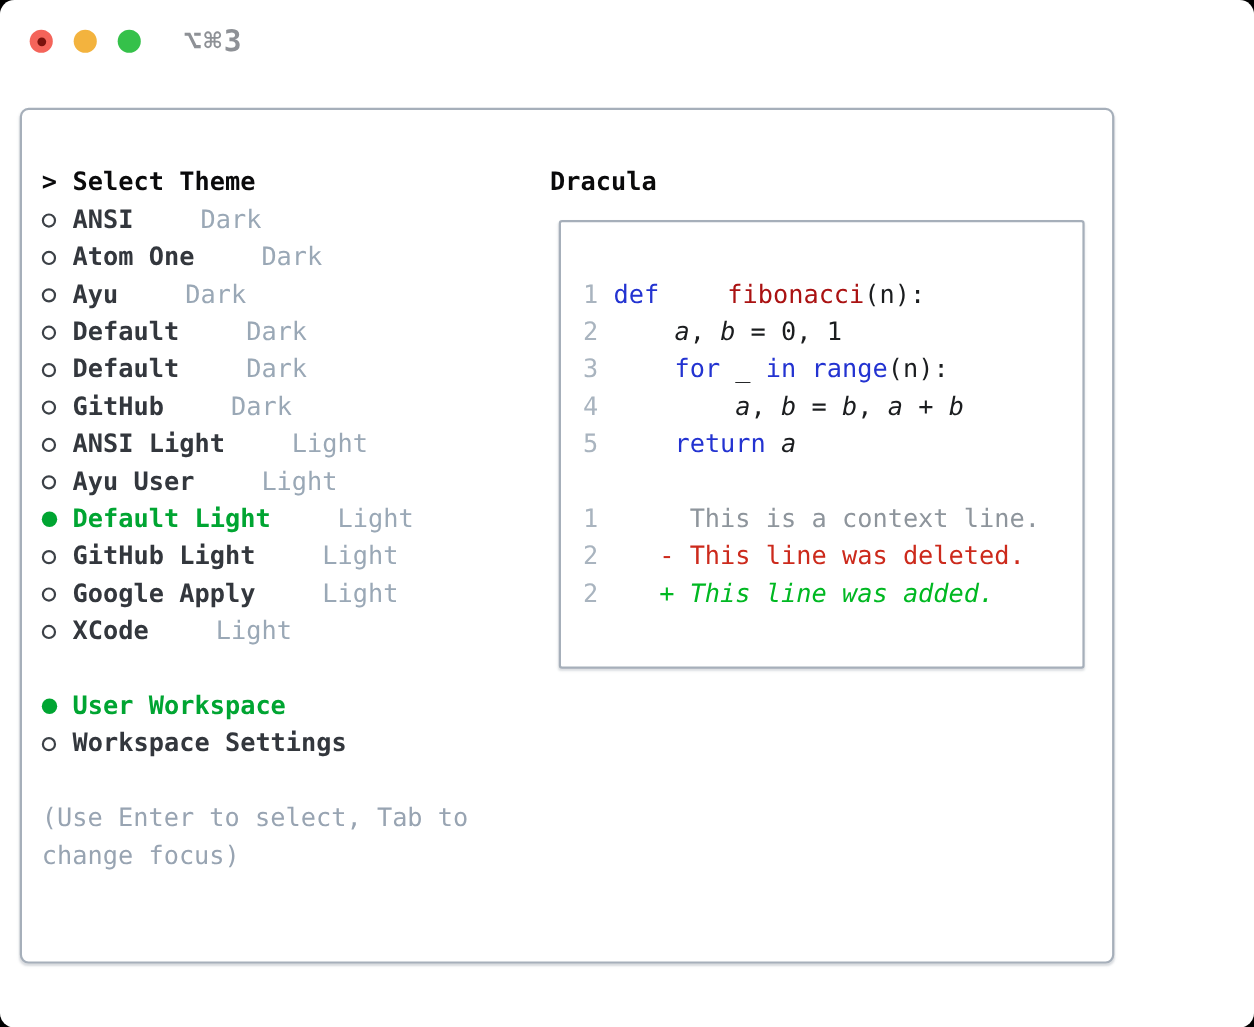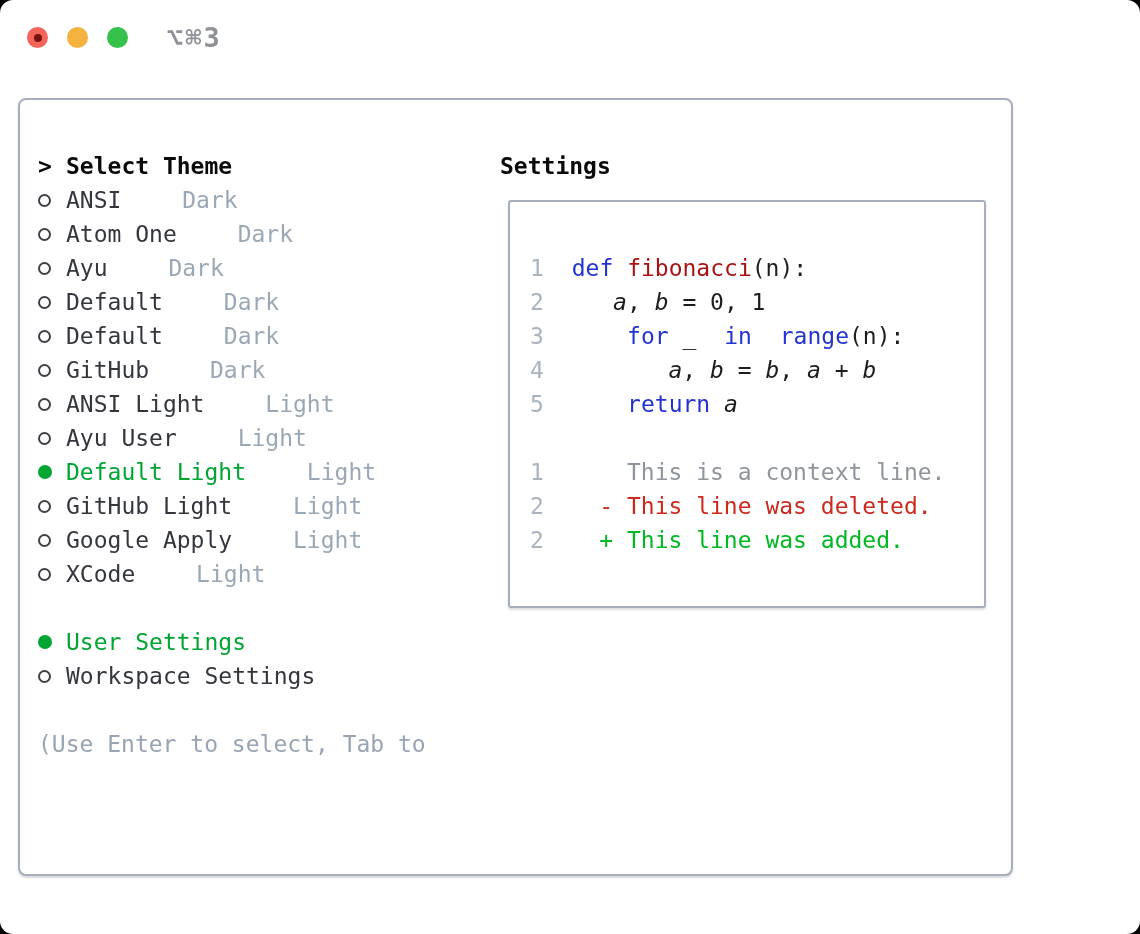--- a/index.html
+++ b/index.html
@@ -34,21 +34,21 @@
   .cursor-ch { font-weight:bold; color:#0a0a0b; }
   .hdr { font-weight:bold; color:#0a0a0b; }
   .ring {
     width:13px; height:13px; box-sizing:border-box;
     border:2px solid #3c4147; border-radius:50%;
   }
   .dot-sel {
     width:14px; height:14px; border-radius:50%;
     background:var(--selected-green,#00a532);
   }
-  .item-name { color:var(--item-text,#33373d); }
+  .item-name { color:var(--item-text,#33373d);font-weight:bold; }
   .item-name.selected { color:var(--selected-green,#00a532); }
   .item-badge { color:var(--badge-gray,#9aa8b6);margin-left:47px; }
   .apply-hdr { color:#141619; margin-left:28px; }
   .hint-line { color:var(--hint-gray,#98a4b2); }
   .spacer { height:34px; }
   
   .preview-label {
     position:absolute; left:500px; top:149px; height:34px;
     display:flex; align-items:center;
     font-size:23px; font-weight:bold; color:#0a0a0b;
@@ -58,26 +58,26 @@
     box-sizing:border-box; border:2px solid var(--border-gray,#a6afba);
     border-radius:3px; background:#fff;
     box-shadow:0 2px 2px rgba(140,150,160,0.3);
   }
   .code {
     position:absolute; left:530px; top:251px; margin:0;
     font-size:23px; line-height:34px; white-space:pre;
     color:#1b1d1f; font-family:inherit;
   }
   .code .ln  { color:var(--line-number-gray,#a9b4bf); }
-  .code .kw  { color:var(--keyword-blue,#2333d1);margin-left:14px; }
-  .code .fn  { color:var(--function-red,#aa1212); }
+  .code .kw  { color:var(--keyword-blue,#2333d1); }
+  .code .fn  { color:var(--function-red,#aa1212);margin-left:48px; }
   .code .v   { font-style:italic; }
   .code .ctx { color:var(--context-gray,#8e959c); }
   .code .del { color:var(--diff-deleted-red,#cc2a1c); }
-  .code .add { color:var(--diff-added-green,#00b822); }
+  .code .add { color:var(--diff-added-green,#00b822);font-style:italic; }
 </style>
 </head>
 <body>
 
 <div class="page">
 
   <span class="tl red">
     <span class="tl-dot"></span>
   </span>
   <span class="tl yellow"></span>
@@ -100,30 +100,31 @@
         <div class="row"><span class="prefix"><span class="ring"></span></span><span class="item-name">GitHub</span><span class="item-badge"> Dark</span></div>
         <div class="row"><span class="prefix"><span class="ring"></span></span><span class="item-name">ANSI Light</span><span class="item-badge"> Light</span></div>
         <div class="row"><span class="prefix"><span class="ring"></span></span><span class="item-name">Ayu User</span><span class="item-badge"> Light</span></div>
         <div class="row"><span class="prefix"><span class="dot-sel"></span></span><span class="item-name selected">Default Light</span><span class="item-badge"> Light</span></div>
         <div class="row"><span class="prefix"><span class="ring"></span></span><span class="item-name">GitHub Light</span><span class="item-badge"> Light</span></div>
         <div class="row"><span class="prefix"><span class="ring"></span></span><span class="item-name">Google Apply</span><span class="item-badge"> Light</span></div>
         <div class="row"><span class="prefix"><span class="ring"></span></span><span class="item-name">XCode</span><span class="item-badge"> Light</span></div>
       </div>
     <div class="spacer"></div>
     <div id="apply-list">
-        <div class="row"><span class="prefix"><span class="dot-sel"></span></span><span class="item-name selected">User Settings</span></div>
+        <div class="row"><span class="prefix"><span class="dot-sel"></span></span><span class="item-name selected">User Workspace</span></div>
         <div class="row"><span class="prefix"><span class="ring"></span></span><span class="item-name">Workspace Settings</span></div>
       </div>
     <div class="spacer"></div>
     <div id="hint">
         <div class="row hint-line">(Use Enter to select, Tab to</div>
+        <div class="row hint-line">change focus)</div>
       </div>
   </div>
 
-  <div class="preview-label">Settings</div>
+  <div class="preview-label">Dracula</div>
   <div class="preview-box"></div>
   <pre class="code" id="code"><span class="ln">1</span><span> </span><span class="kw">def</span><span> </span><span class="fn">fibonacci</span><span>(n):</span>
 <span class="ln">2</span><span>     </span><span class="v">a</span><span>, </span><span class="v">b</span><span> = 0, 1</span>
 <span class="ln">3</span><span>     </span><span class="kw">for</span><span> _ </span><span class="kw">in</span><span> </span><span class="kw">range</span><span>(n):</span>
 <span class="ln">4</span><span>         </span><span class="v">a</span><span>, </span><span class="v">b</span><span> = </span><span class="v">b</span><span>, </span><span class="v">a</span><span> + </span><span class="v">b</span>
 <span class="ln">5</span><span>     </span><span class="kw">return</span><span> </span><span class="v">a</span>
 
 <span class="ln">1</span><span class="ctx">      This is a context line.</span>
 <span class="ln">2</span><span class="del">    - This line was deleted.</span>
 <span class="ln">2</span><span class="add">    + This line was added.</span>

